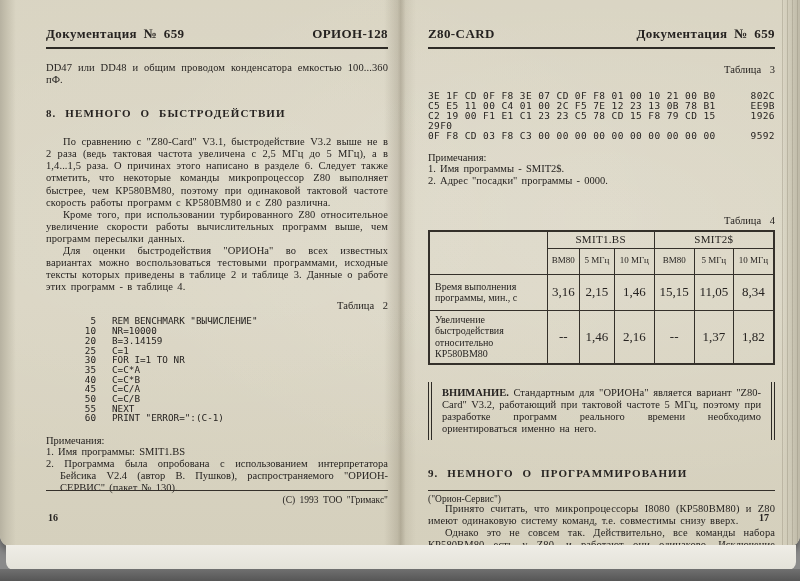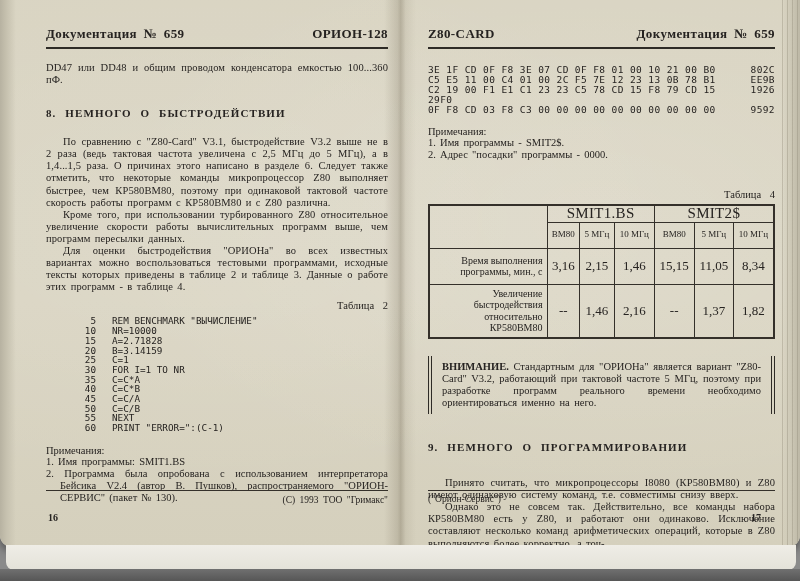--- a/index.html
+++ b/index.html
@@ -85,42 +85,42 @@
   .page.right .notes-title { margin-top:11px; }
   .page.right .note { padding-left:18px; text-indent:-18px; }
 
   .page.right .tbl-caption.cap3 { margin-top:15px; }
   .page.right .tbl-caption.cap4 { margin-top:28px; margin-bottom:4px; }
 
   table.t4 { width:100%; border-collapse:collapse; font-size:10px;
     border:2px solid #34302a; }
   table.t4 td { border:1px solid #34302a; text-align:center; padding:2px 2px;
     line-height:11.5px; }
-  table.t4 td.lbl { text-align:right; padding:3px 4px 3px 12px; width:118px; }
-  table.t4 tr.grp td { height:16px; font-size:15px; letter-spacing:.3px; }
+  table.t4 td.lbl { text-align:left; padding:3px 4px 3px 5px; width:118px; }
+  table.t4 tr.grp td { height:16px; font-size:11px; letter-spacing:.3px; }
   table.t4 tr.hdr td { height:26px; font-size:9px; white-space:nowrap; }
   table.t4 tr.r1 td { height:36px; }
   table.t4 tr.r2 td { height:50px; }
   table.t4 td.num { font-size:13px; }
 
   .attention {
     margin-top:17px; padding:5px 10px;
     border-left:4px double #2e2b26; border-right:4px double #2e2b26;
     font-size:10.5px; line-height:12.1px; text-align:justify; word-spacing:1.8px;
   }
   .att-lead { font-weight:bold; }
 
   .foot { position:absolute; left:0; right:0; top:490px; }
   .foot-rule { border-top:1.5px solid #34302a; }
   .copyright { text-align:right; font-size:9.5px; margin-top:4px; word-spacing:2px; }
   .imprint { text-align:left; font-size:9.5px; margin-top:3px; }
 
   .pgnum { position:absolute; top:512px; font-weight:bold; font-size:10px; }
   .pgnum.ln { left:2px; }
-  .pgnum.rn { right:14px; }
+  .pgnum.rn { right:6px; }
 </style>
 </head>
 <body>
 
 <div class="scan">
   <div class="paper">
 
     <div class="page left">
       <div class="pg-header">
         <span>Документация № 659</span>
@@ -142,24 +142,20 @@
           <div class="lst-row">
             <span class="lst-num">5</span>
             <span class="lst-code">REM BENCHMARK "ВЫЧИСЛЕНИЕ"</span>
           </div>
 
           <div class="lst-row">
             <span class="lst-num">10</span>
             <span class="lst-code">NR=10000</span>
           </div>
 
-          <div class="lst-row">
-            <span class="lst-num">15</span>
-            <span class="lst-code">A=2.71828</span>
-          </div>
 
           <div class="lst-row">
             <span class="lst-num">20</span>
             <span class="lst-code">B=3.14159</span>
           </div>
 
           <div class="lst-row">
             <span class="lst-num">25</span>
             <span class="lst-code">C=1</span>
           </div>
@@ -214,20 +210,21 @@
       </div>
       <div class="pgnum ln">16</div>
     </div>
 
     <div class="page right">
       <div class="pg-header">
         <span>Z80-CARD</span>
         <span>Документация № 659</span>
       </div>
 
+      <div class="tbl-caption cap3">Таблица 3</div>
 
       <div class="hexdump">
 
           <div class="hex-row">
             <span class="hex-bytes">3E 1F CD 0F F8 3E 07 CD 0F F8 01 00 10 21 00 B0</span>
             <span class="hex-sum">802C</span>
           </div>
 
           <div class="hex-row">
             <span class="hex-bytes">C5 E5 11 00 C4 01 00 2C F5 7E 12 23 13 0B 78 B1</span>

